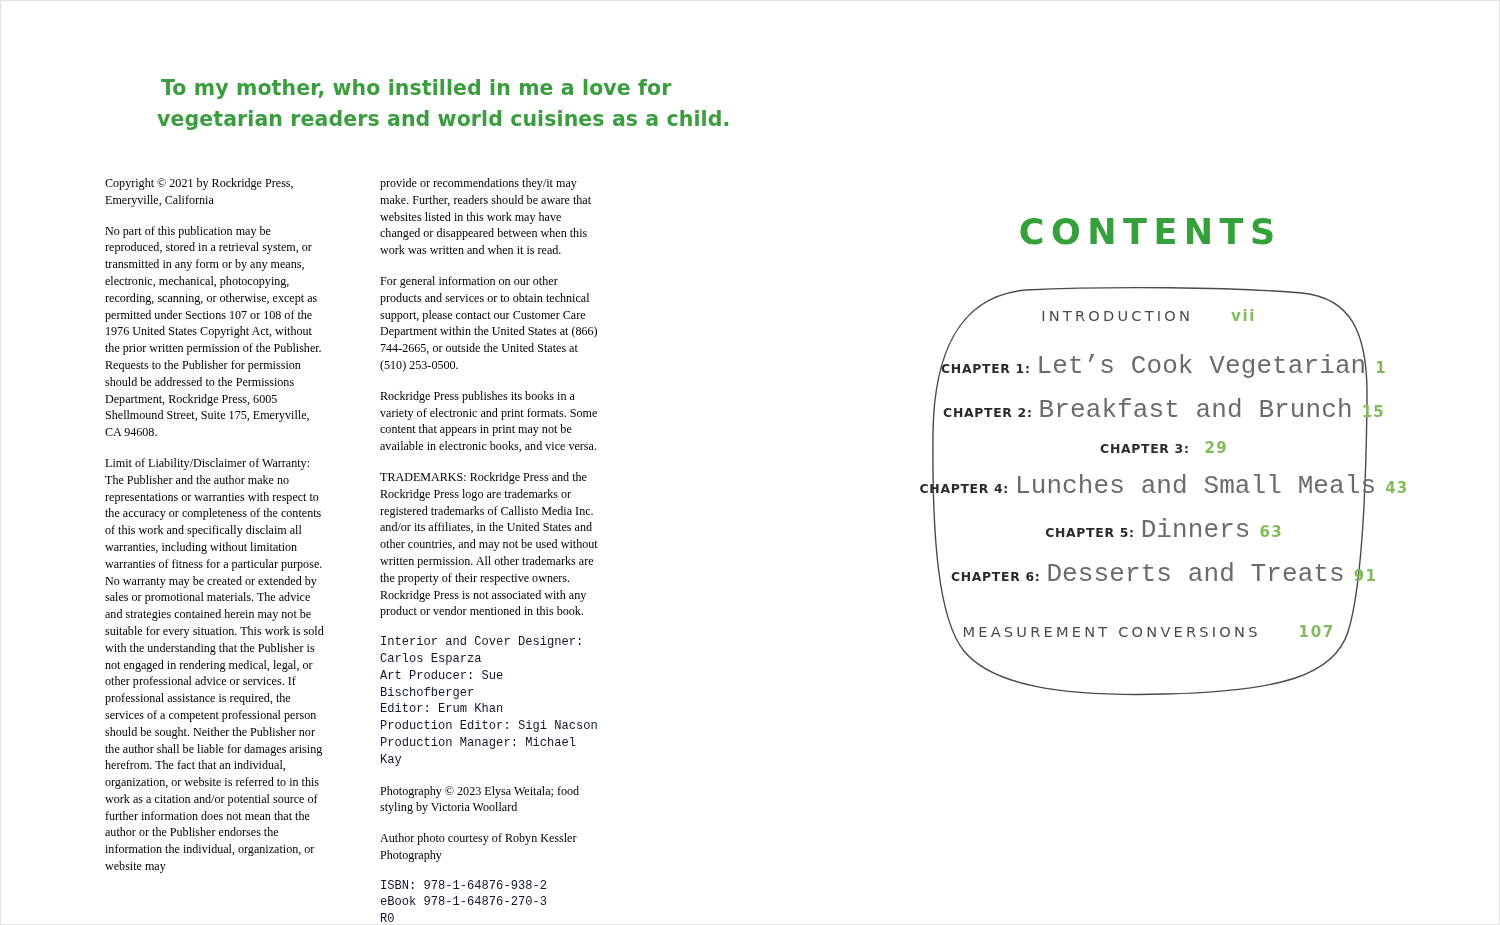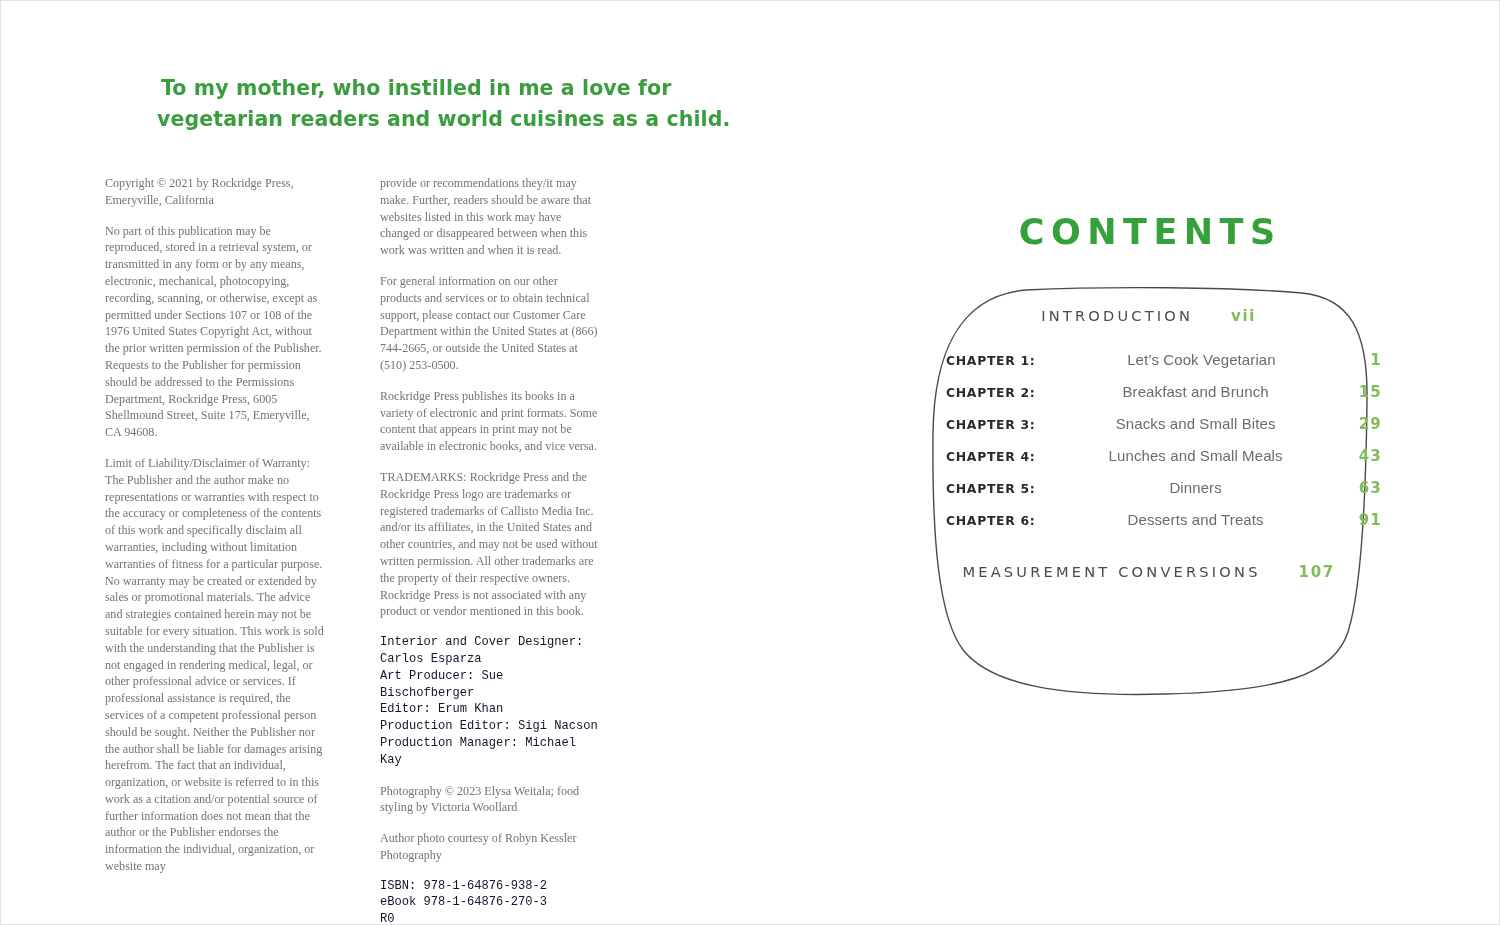--- a/index.html
+++ b/index.html
@@ -60,21 +60,21 @@
     gap: 53px;
   }
   .copy-col {
     width: 222px;
   }
   .copy-col p {
     margin: 0 0 14px 0;
     font-family: "Liberation Serif", serif;
     font-size: 12.1px;
     line-height: 16.8px;
-    color: #737373;
+    color: #000000;
     text-align: left;
   }
   .credits-block { margin-bottom: 14px; }
   .credits-block div {
     font-family: Liberation Mono, monospace;
     font-size: 12.1px;
     line-height: 16.8px;
     color: #0f172a;
   }
 
@@ -143,33 +143,33 @@
   }
 
   .row-intro { margin-bottom: 26px; }
   .row-measure { margin-top: 34px; }
   .row-index { margin-top: 6px; }
 
   
   .toc-chapter {
     margin-bottom: 14px;
     padding-left: 34px;
-    justify-content: space-between;
+    justify-content: center;
   }
   .toc-chapter .ch-label {
     font-family: "DejaVu Sans", sans-serif;
     font-weight: bold;
     font-size: 12.4px;
     letter-spacing: 0.7px;
     color: #2b2b2b;
     margin-right: 6px;
   }
   .toc-chapter .ch-title {
-    font-family: Liberation Sans, sans-serif;
-    font-size: 15px;
+    font-family: Liberation Mono, monospace;
+    font-size: 26px;
     color: #6b6b6b;
     letter-spacing: 0.1px;
   }
   .toc-chapter .pg {
     font-family: "DejaVu Sans", sans-serif;
     font-weight: bold;
     font-size: 15px;
     letter-spacing: 1.2px;
     color: #82bc5a;
     margin-left: 9px;
@@ -249,21 +249,20 @@
         </div>
 
         <div class="toc-row toc-chapter">
           <span class="ch-label">CHAPTER 2:</span>
           <span class="ch-title">Breakfast and Brunch</span>
           <span class="pg">15</span>
         </div>
 
         <div class="toc-row toc-chapter">
           <span class="ch-label">CHAPTER 3:</span>
-          <span class="ch-title">Snacks and Small Bites</span>
           <span class="pg">29</span>
         </div>
 
         <div class="toc-row toc-chapter">
           <span class="ch-label">CHAPTER 4:</span>
           <span class="ch-title">Lunches and Small Meals</span>
           <span class="pg">43</span>
         </div>
 
         <div class="toc-row toc-chapter">

